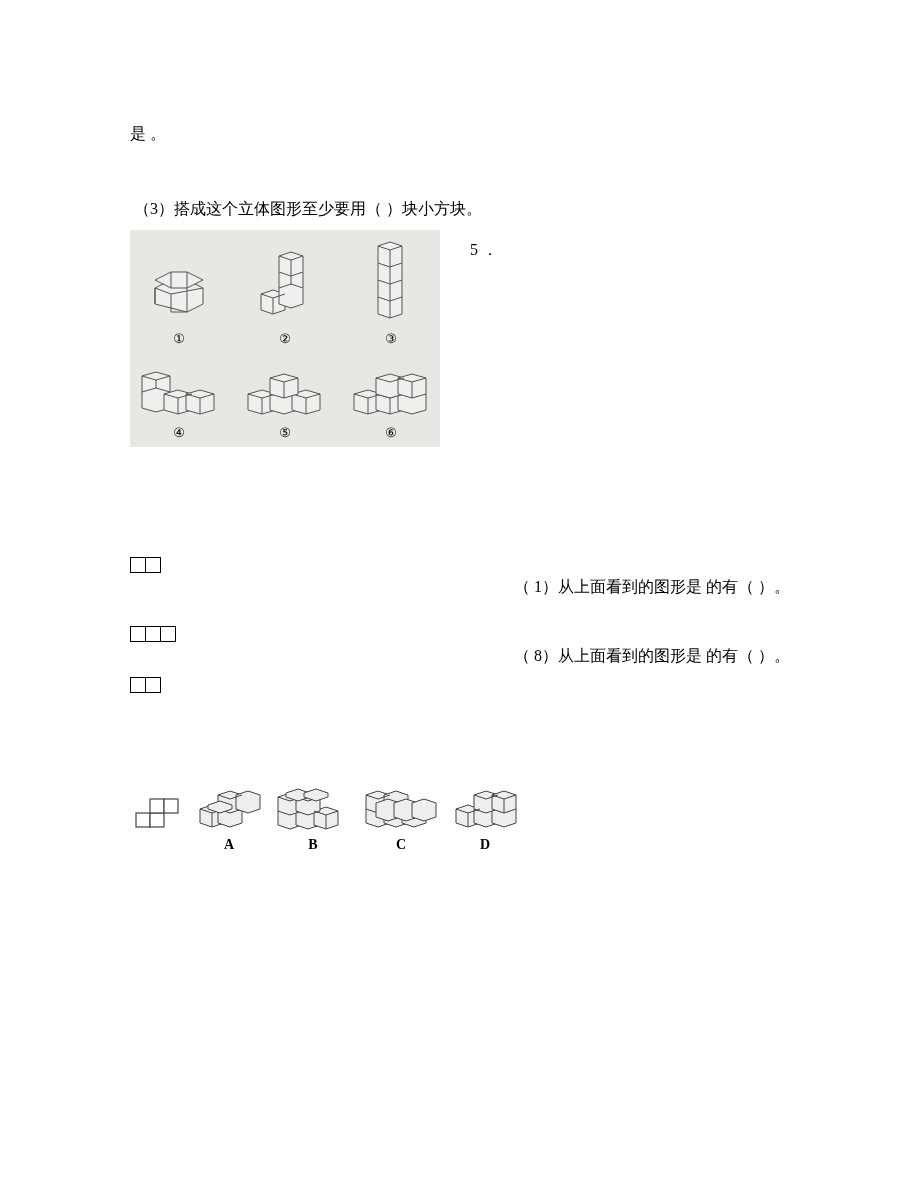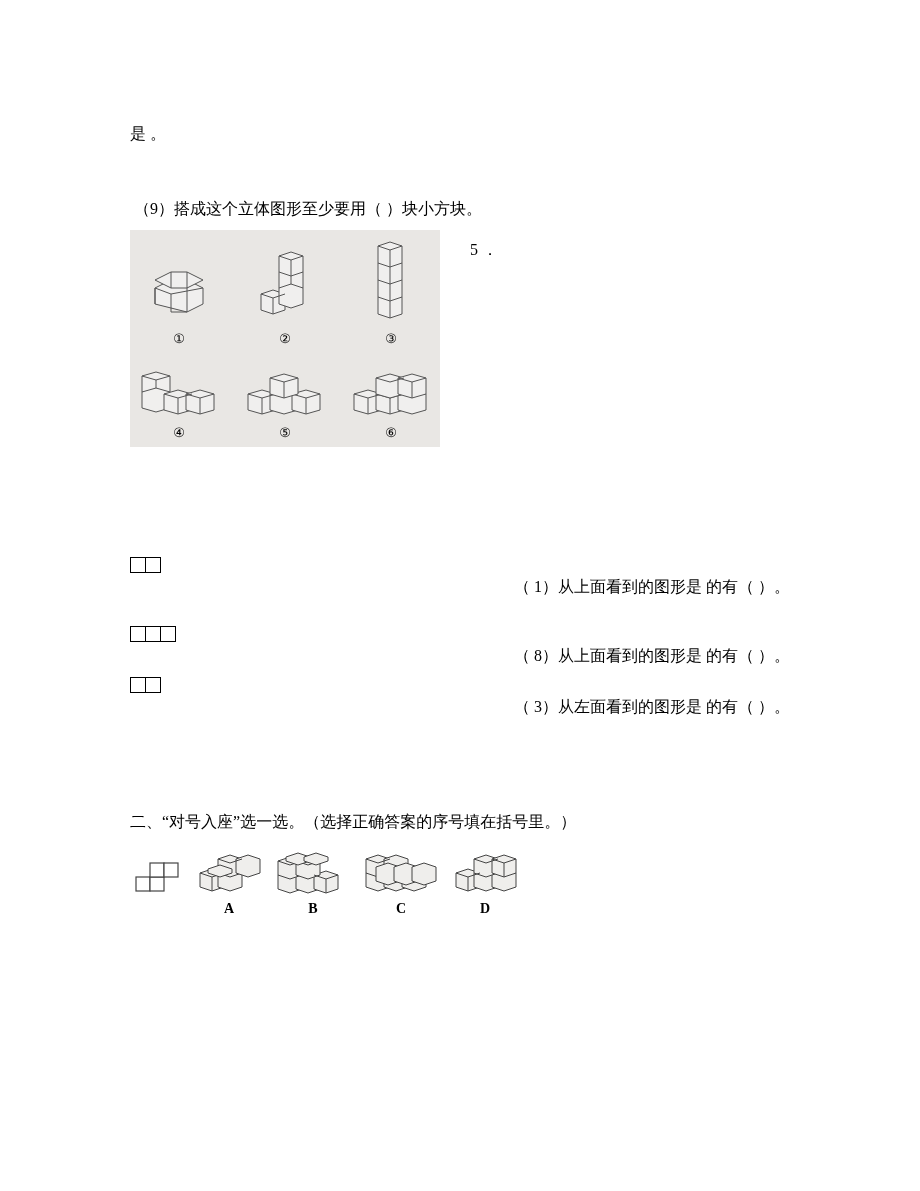--- a/index.html
+++ b/index.html
@@ -83,21 +83,21 @@
 </style>
 </head>
 <body>
 
 <div class="page">
 
   <div class="line">是 。</div>
 
   <div class="gap-med"></div>
 
-  <div class="line indent-small">（9）搭成这个立体图形至少要用（  ）块小方块。</div>
+  <div class="line indent-small">（3）搭成这个立体图形至少要用（  ）块小方块。</div>
 
 
   <div class="figure-row">
     <div class="figure-box">
       <div class="figure-grid">
         <div class="gridrow">
           <div class="solid-wrap">
             <svg width="68" height="68" viewBox="0 0 68 68">
               <g fill="#f0efee" stroke="#555" stroke-width="1">
                 <polygon points="10,30 26,22 42,22 58,30 58,46 42,54 10,46"></polygon>
@@ -225,26 +225,24 @@
     </span>
   </div>
   <div class="q-text line">（ 8）从上面看到的图形是  的有（  ）。</div>
 
   <div class="q-with-icon">
     <span class="mini-grid">
       <span class="mini-cell"></span>
         <span class="mini-cell"></span>
     </span>
   </div>
-  <div class="q-text line">（ 3）从左面看到的图形是  的有（  ）。</div>
 
   <div class="gap-med"></div>
   <div class="gap-med"></div>
 
-  <div class="line">二、“对号入座”选一选。（选择正确答案的序号填在括号里。）</div>
 
 
   <div class="mc-row">
     <div class="mc-fig">
       <svg width="54" height="42" viewBox="0 0 54 42">
         <g fill="#fff" stroke="#444" stroke-width="1.2">
           <rect x="6" y="22" width="14" height="14"></rect>
           <rect x="20" y="22" width="14" height="14"></rect>
           <rect x="20" y="8" width="14" height="14"></rect>
           <rect x="34" y="8" width="14" height="14"></rect>

